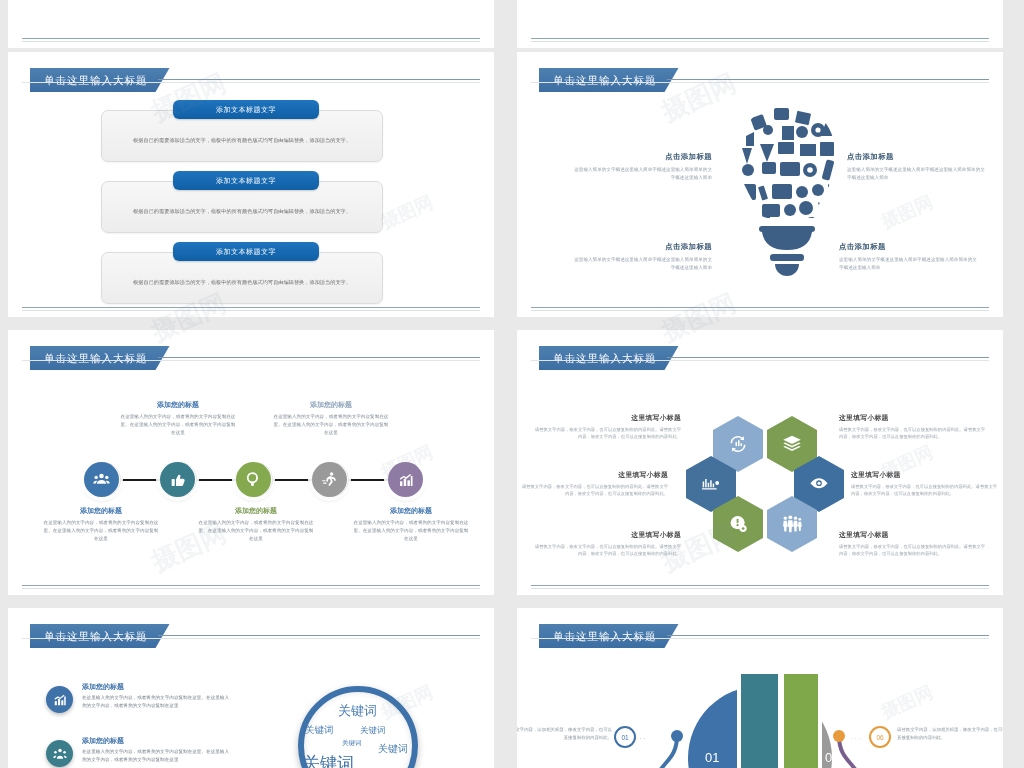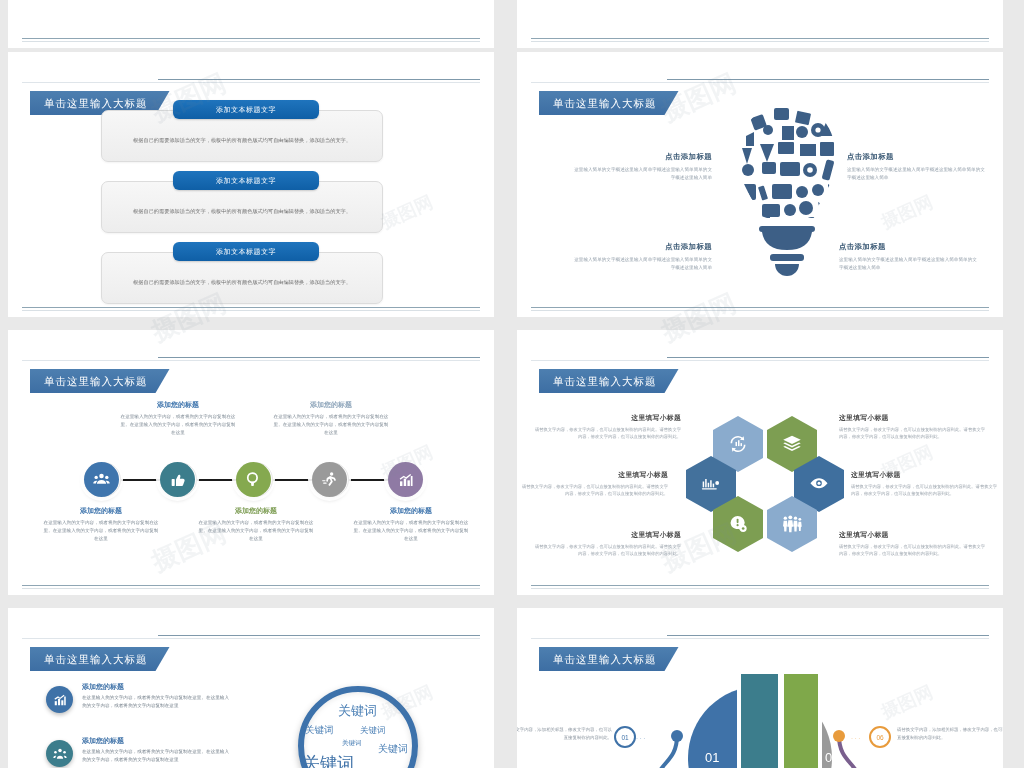--- a/index.html
+++ b/index.html
@@ -41,21 +41,20 @@
     height:24px;
     padding:0 22px 0 14px;
     background:#4477aa;
     color:#fff;
     font-size:10.5px;
     line-height:24px;
     letter-spacing:1px;
     white-space:nowrap;
     clip-path: polygon(0 0, 100% 0, calc(100% - 14px) 100%, 0 100%);
     background:linear-gradient(180deg,#4d7fb0 0%,#3d6ea3 100%);
-    margin-top:23px;
   }
   .banner-shadow{
     position:absolute; left:3px; top:3px; width:100%; height:24px;
     background:#2f5680; opacity:.55; z-index:-1;
     clip-path: polygon(0 0, 100% 0, calc(100% - 14px) 100%, 0 100%);
   }
   .banner-rule {
     position:absolute; top:27px; height:1px; background:#7f99ab;
   }
   .banner-rule2 {

